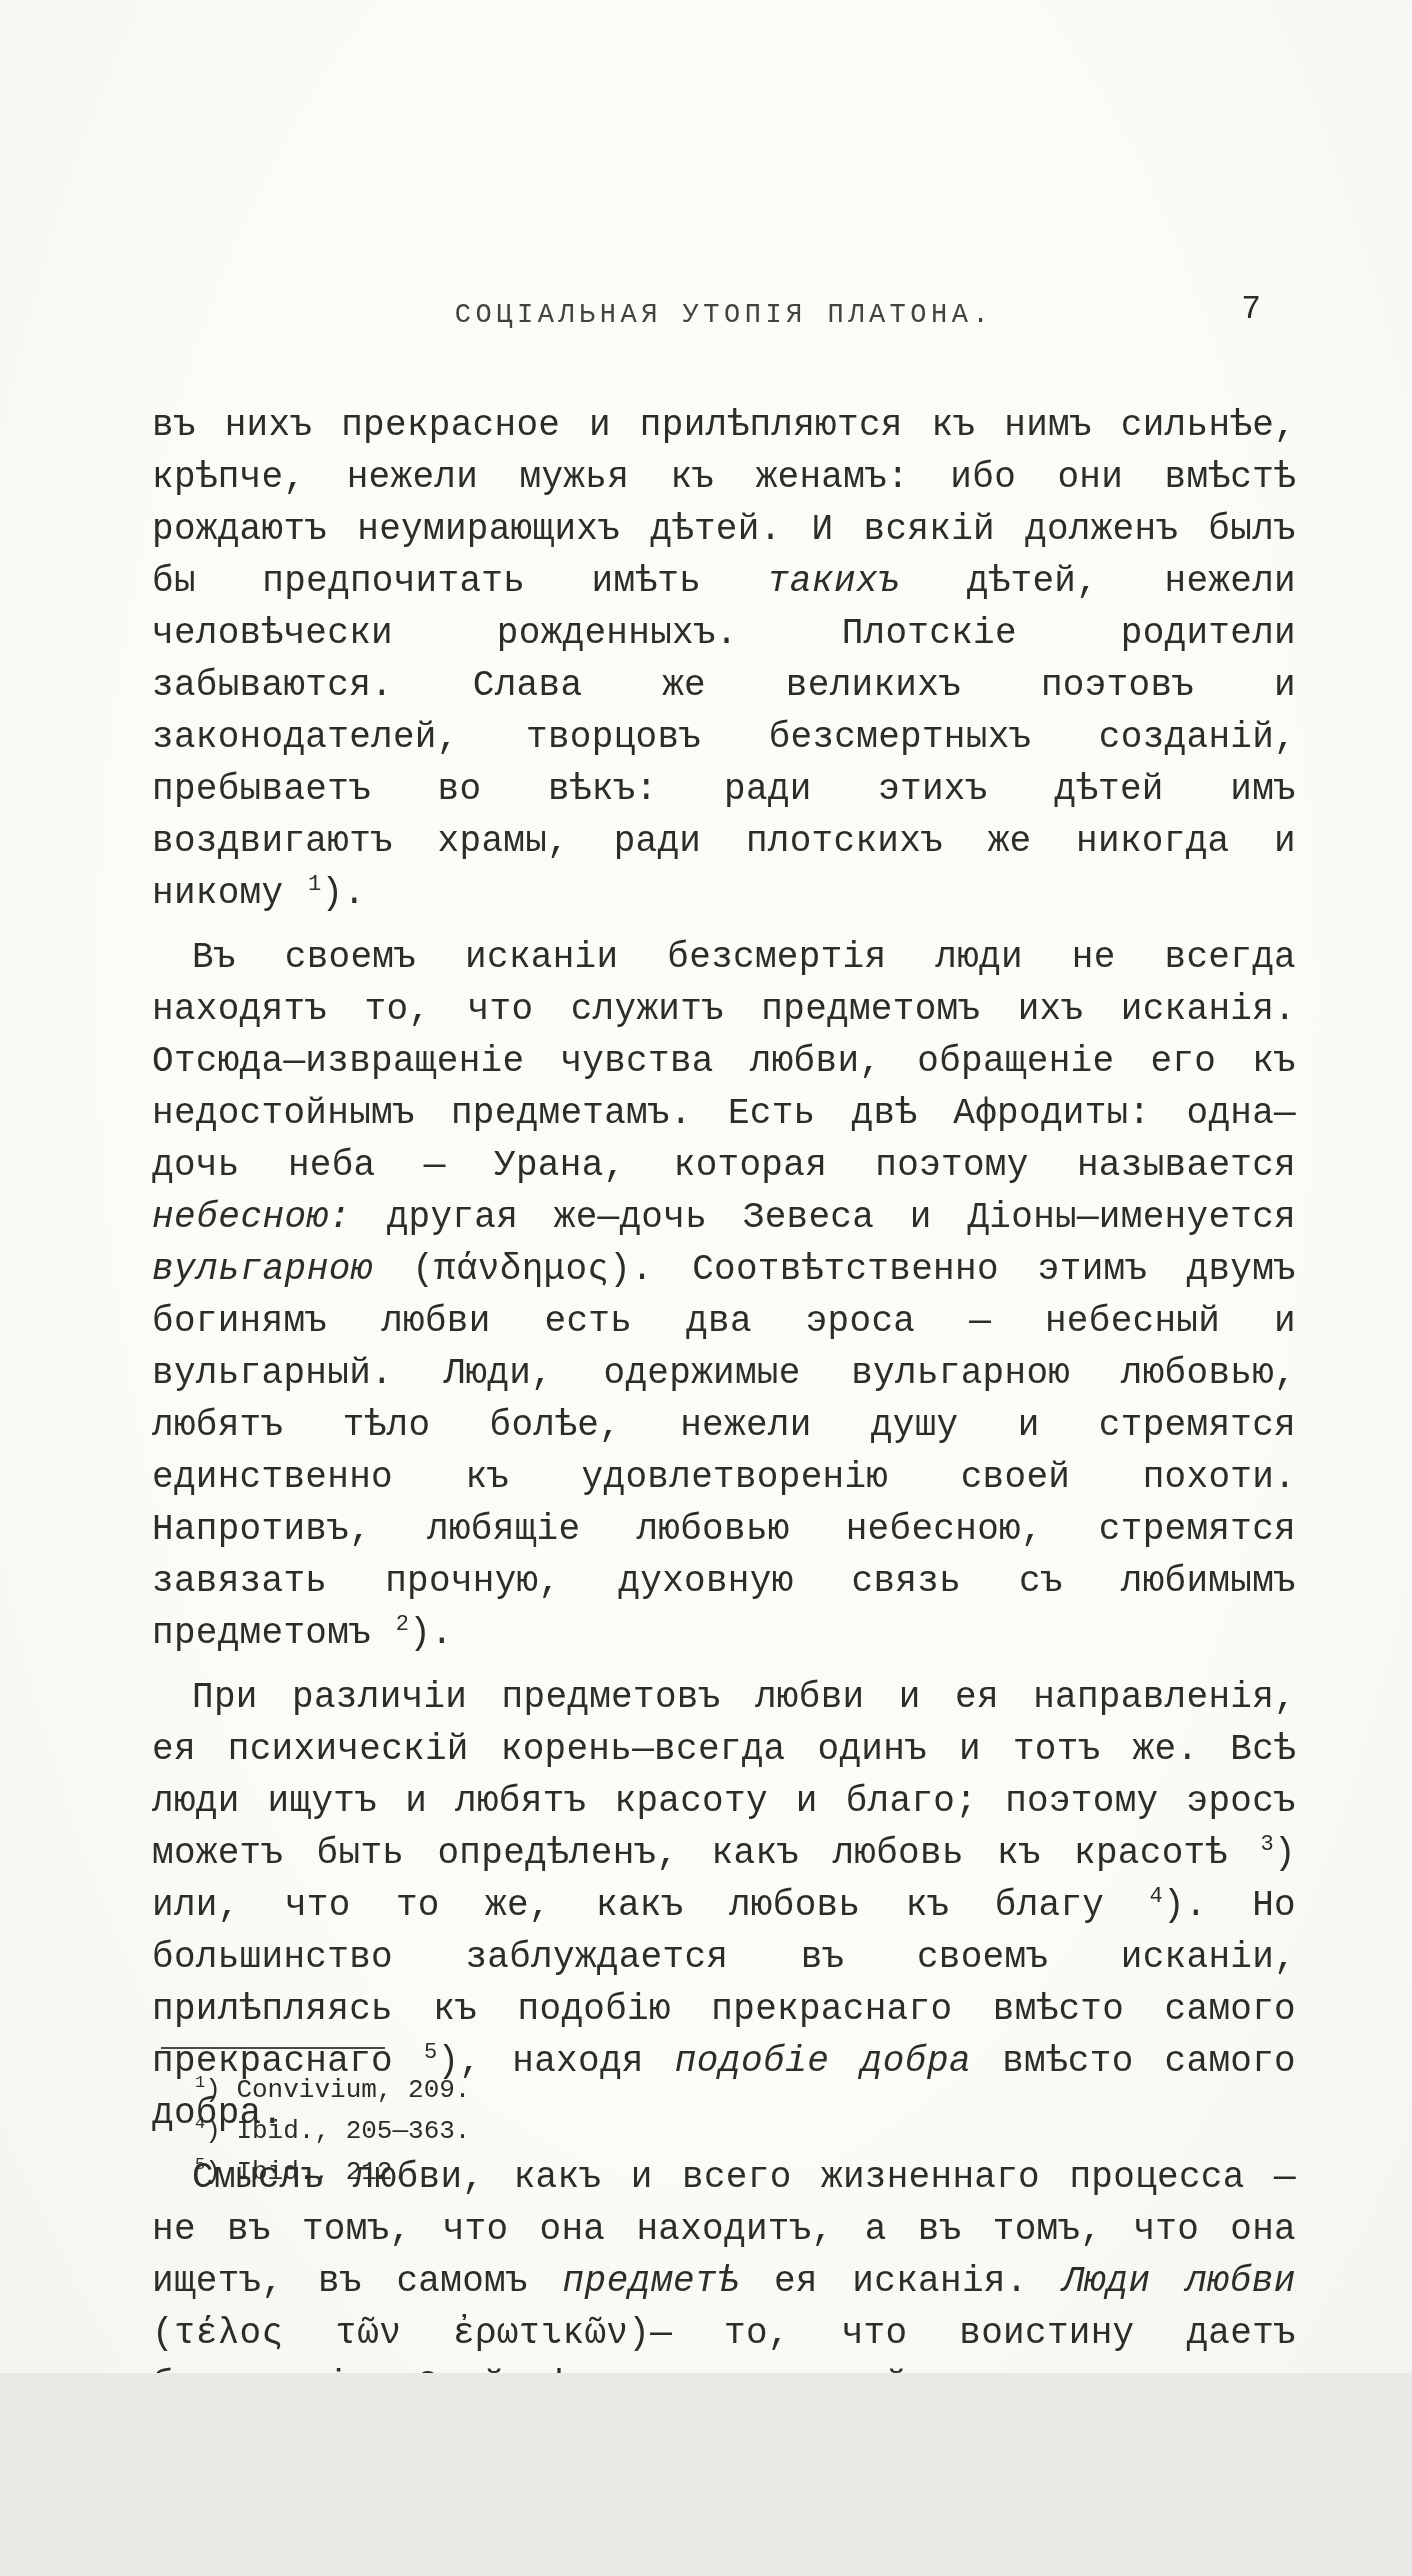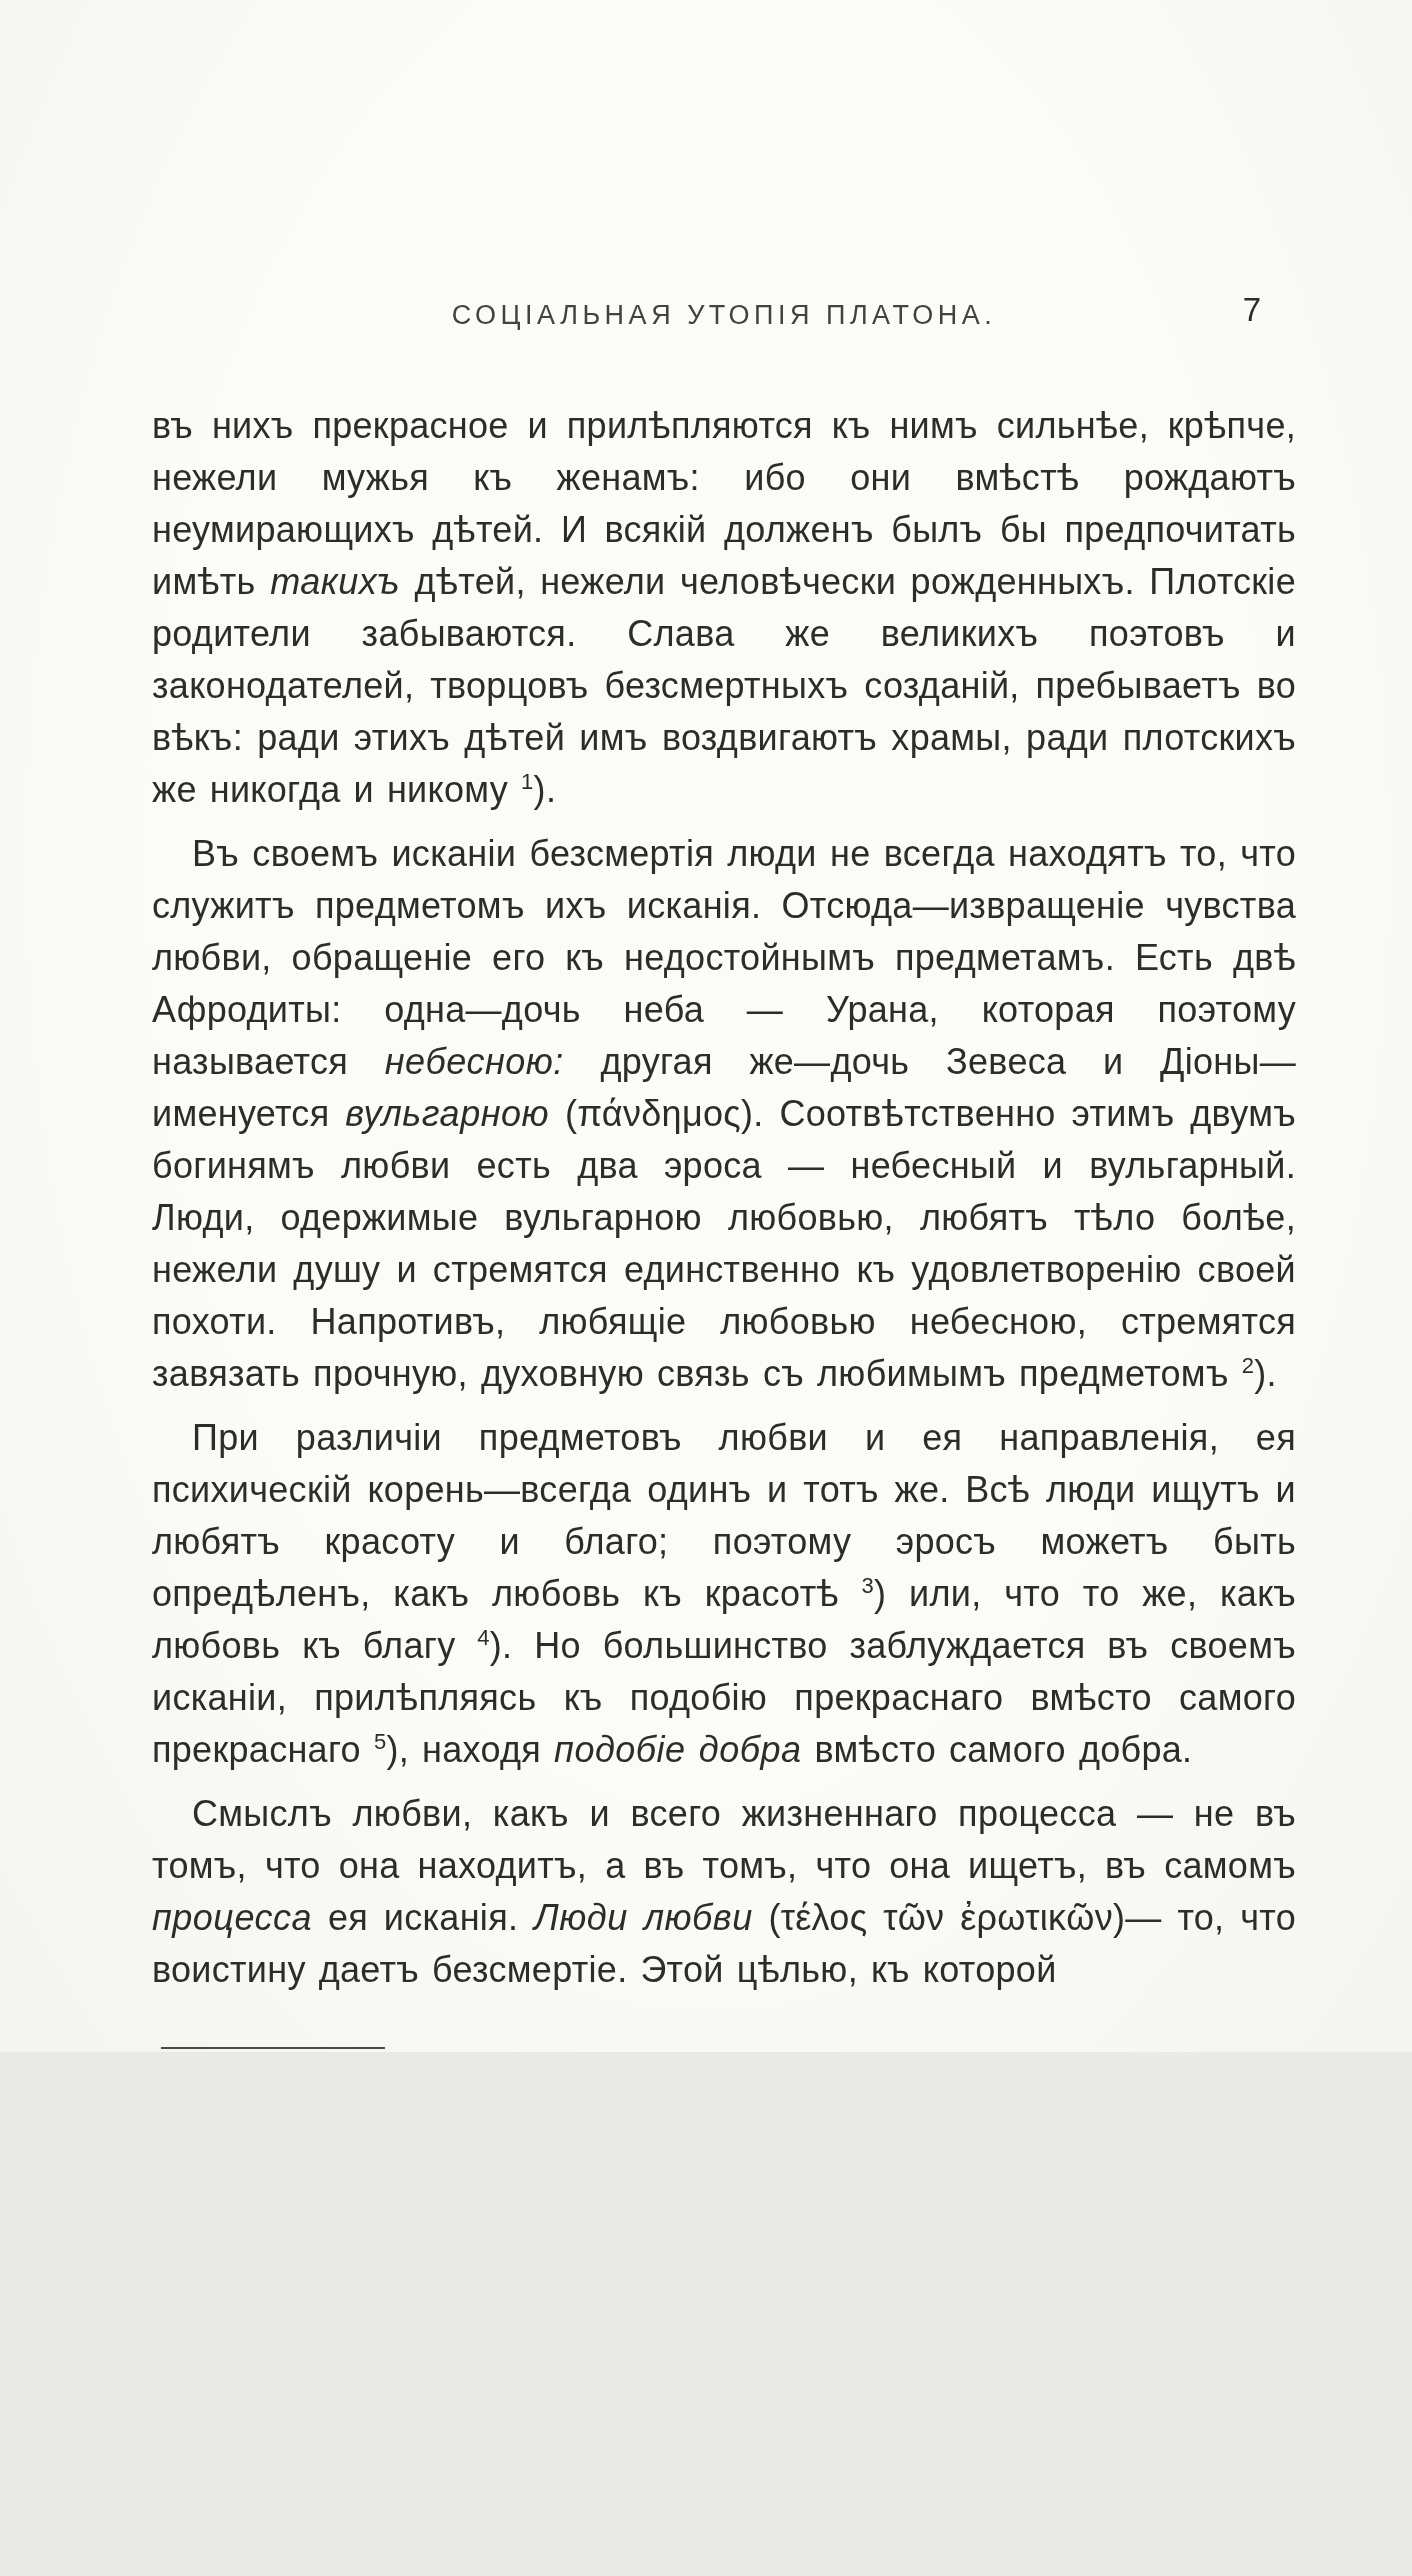--- a/index.html
+++ b/index.html
@@ -6,24 +6,24 @@
     --paper:#fbfbf8;
     --ink:#2d2c29;
     --header-ink:#43423f;
     --rule:#4a4946;
   }
   html,body{margin:0;padding:0;}
   body{background:#e9e9e6;}
   .page{
     position:relative;
     width:1413px;
-    height:2052px;
+    height:2373px;
     margin:0 auto;
     background:radial-gradient(ellipse at 50% 42%, var(--paper) 55%, #f4f4f0 100%);
-    font-family:Liberation Sans, sans-serif;
+    font-family:Liberation Mono, monospace;
     color:var(--ink);
     overflow:hidden;
   }
   .header-row{
     position:absolute;
     left:140px;
     top:300px;
     width:1168px;
     height:40px;
   }
@@ -89,21 +89,21 @@
 <div class="page">
   <div class="header-row">
     <div class="running-title">СОЦІАЛЬНАЯ УТОПІЯ ПЛАТОНА.</div>
     <div class="page-number">7</div>
   </div>
 
   <div class="body-text">
       <p class="para"><span>въ нихъ прекрасное и прилѣпляются къ нимъ сильнѣе, крѣпче, нежели мужья къ женамъ: ибо они вмѣстѣ рождаютъ неумирающихъ дѣтей. И всякій долженъ былъ бы предпочитать имѣть </span><i>такихъ</i><span> дѣтей, нежели человѣчески рожденныхъ. Плотскіе родители забываются. Слава же великихъ поэтовъ и законодателей, творцовъ безсмертныхъ созданій, пребываетъ во вѣкъ: ради этихъ дѣтей имъ воздвигаютъ храмы, ради плотскихъ же никогда и никому </span><sup>1</sup><span>).</span></p>
       <p class="para indent"><span>Въ своемъ исканіи безсмертія люди не всегда находятъ то, что служитъ предметомъ ихъ исканія. Отсюда—извращеніе чувства любви, обращеніе его къ недостойнымъ предметамъ. Есть двѣ Афродиты: одна—дочь неба — Урана, которая поэтому называется </span><i>небесною:</i><span> другая же—дочь Зевеса и Діоны—именуется </span><i>вульгарною</i><span> (πάνδημος). Соотвѣтственно этимъ двумъ богинямъ любви есть два эроса — небесный и вульгарный. Люди, одержимые вульгарною любовью, любятъ тѣло болѣе, нежели душу и стремятся единственно къ удовлетворенію своей похоти. Напротивъ, любящіе любовью небесною, стремятся завязать прочную, духовную связь съ любимымъ предметомъ </span><sup>2</sup><span>).</span></p>
       <p class="para indent"><span>При различіи предметовъ любви и ея направленія, ея психическій корень—всегда одинъ и тотъ же. Всѣ люди ищутъ и любятъ красоту и благо; поэтому эросъ можетъ быть опредѣленъ, какъ любовь къ красотѣ </span><sup>3</sup><span>) или, что то же, какъ любовь къ благу </span><sup>4</sup><span>). Но большинство заблуждается въ своемъ исканіи, прилѣпляясь къ подобію прекраснаго вмѣсто самого прекраснаго </span><sup>5</sup><span>), находя </span><i>подобіе добра</i><span> вмѣсто самого добра.</span></p>
-      <p class="para indent"><span>Смыслъ любви, какъ и всего жизненнаго процесса — не въ томъ, что она находитъ, а въ томъ, что она ищетъ, въ самомъ </span><i>процесса</i><span> ея исканія. </span><i>Люди любви</i><span> (τέλος τῶν ἐρωτικῶν)— то, что воистину даетъ безсмертіе. Этой цѣлью, къ которой</span></p>
+      <p class="para indent"><span>Смыслъ любви, какъ и всего жизненнаго процесса — не въ томъ, что она находитъ, а въ томъ, что она ищетъ, въ самомъ </span><i>предметѣ</i><span> ея исканія. </span><i>Люди любви</i><span> (τέλος τῶν ἐρωτικῶν)— то, что воистину даетъ безсмертіе. Этой цѣлью, къ которой</span></p>
     </div>
 
   <div class="footnote-rule"></div>
 
   <div class="footnotes">
       <div class="footnote"><sup>1</sup><span>) Convivium, 209.</span></div>
       <div class="footnote"><sup>4</sup><span>) Ibid., 205—363.</span></div>
       <div class="footnote"><sup>5</sup><span>) Ibid., 212.</span></div>
     </div>
 </div>

